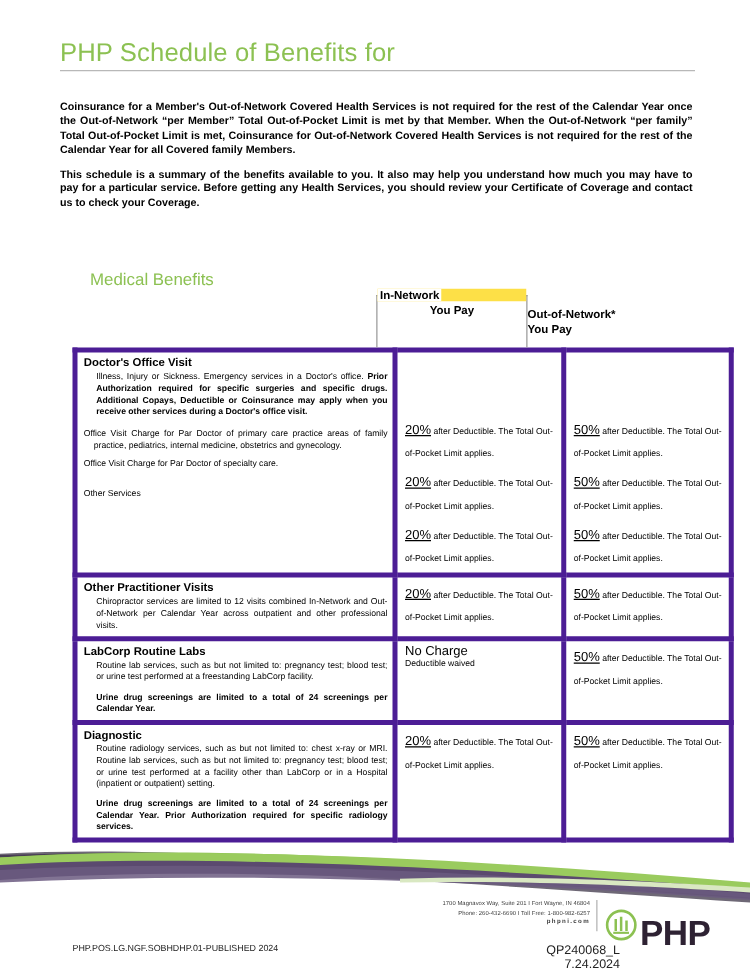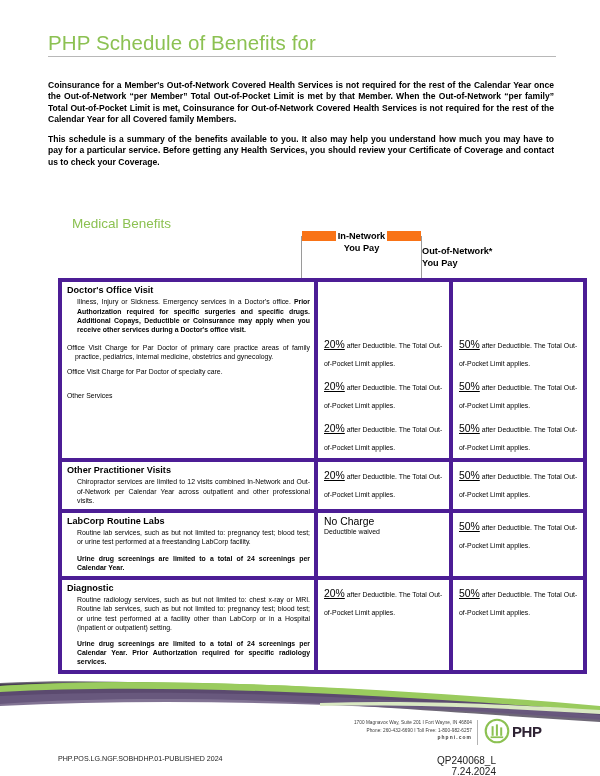--- a/index.html
+++ b/index.html
@@ -95,24 +95,23 @@
     border: 1px solid #9a9a9a;
     border-bottom: none;
     box-sizing: border-box;
     position: relative;
   }
   .col-head-in .hd-line1 {
     position: absolute;
     top: -6px;
     left: 0;
     right: 0;
-    text-align: center;
     font-size: 9.2px;
     font-weight: bold;
-    background: #f97316;
+    background: #fde047;
     display: inline-block;
   }
   .col-head-in .hd-line1 span {
     background: #ffffff;
     padding: 0 2px;
   }
   .col-head-in .hd-line2 {
     position: absolute;
     top: 6px;
     left: 0;
@@ -234,25 +233,26 @@
   }
   .footer-logo {
     position: absolute;
     left: 484px;
     top: 718px;
     display: flex;
     align-items: center;
   }
   .footer-logo .mark { margin-right: 2px; }
   .footer-logo .wordmark {
-    font-size: 15px;
+    font-size: 28px;
     font-weight: bold;
     color: #2e2233;
     letter-spacing: -0.4px;
     line-height: 1;
+    margin-top: 15px;
   }
 
   .doc-code {
     position: absolute;
     left: 58px;
     top: 755px;
     font-size: 7.1px;
     color: #222;
   }
   .doc-ref {

